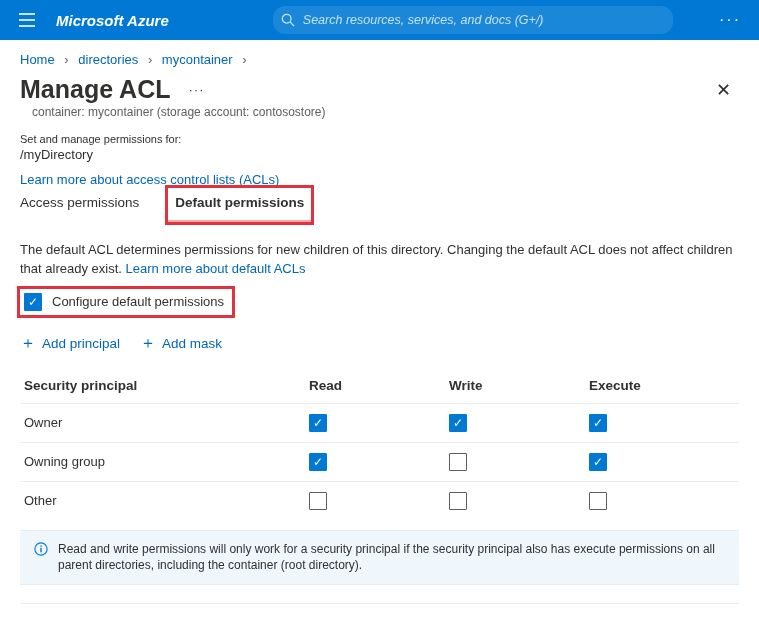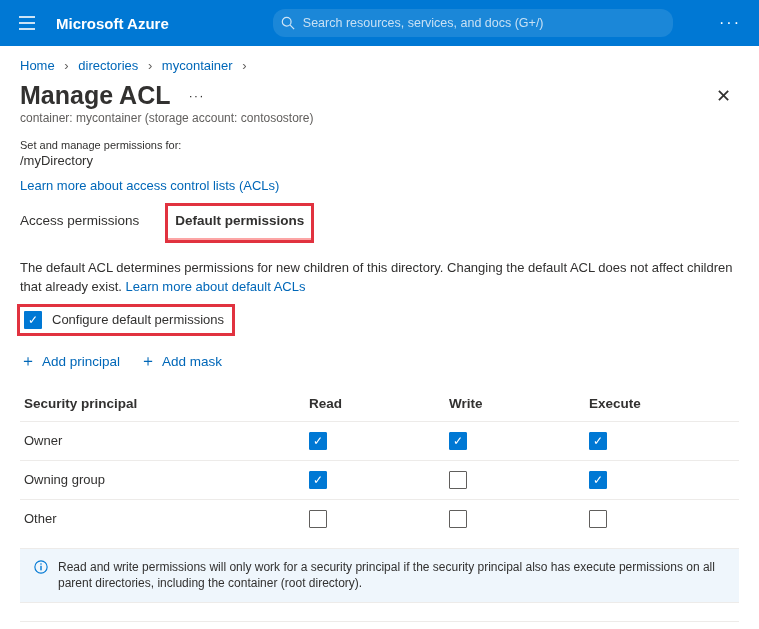--- a/index.html
+++ b/index.html
@@ -1,45 +1,45 @@
 <!DOCTYPE html>
 <html><head>
 <meta charset="utf-8">
 <style>
 * { box-sizing: border-box; margin: 0; padding: 0; font-family: "Segoe UI", Arial, sans-serif; }
 body { background: #fff; width: 759px; height: 629px; overflow: hidden; font-size: 13px; color: #323130; }
 
 
-.topbar { background: #0078d4; height: 46px; display: flex; align-items: center; padding: 0 6px; color: #fff; }
+.topbar { background: #0078d4; height: 40px; display: flex; align-items: center; padding: 0 6px; color: #fff; font-style: italic; }
 .hamburger { width: 42px; height: 40px; display: flex; align-items: center; justify-content: center; cursor: pointer; }
 .hamburger svg { stroke: #fff; }
 .brand { font-size: 15px; font-weight: 600; padding: 0 14px 0 8px; }
 .search { flex: 0 0 400px; margin-left: 90px; background: #1b87d8; height: 28px; border-radius: 12px; display: flex; align-items: center; padding: 0 8px; color: #c7e0f4; font-size: 12.5px; }
 .search svg { margin-right: 8px; }
 .dots { margin-left: auto; padding: 0 12px; cursor: pointer; color: #fff; font-size: 16px; letter-spacing: 2px; }
 
 
 .crumbs { padding: 12px 20px 6px 20px; font-size: 13px; }
 .crumbs a { color: #0067b8; text-decoration: none; margin-top: 24px; }
 .crumbs .sep { color: #605e5c; padding: 0 6px; }
 
 
 .title-row { display: flex; align-items: center; padding: 2px 20px 0 20px; }
 .title-row h1 { font-size: 25px; font-weight: 600; }
 .title-dots { margin-left: 18px; color: #323130; letter-spacing: 1px; cursor: pointer; position: relative; }
 .title-close { margin-left: auto; font-size: 18px; cursor: pointer; padding: 3px 8px; font-weight: 400; }
-.subtitle { padding: 1px 20px 14px 20px; font-size: 12px; color: #605e5c; }
+.subtitle { padding: 1px 20px 14px 32px; font-size: 12px; color: #605e5c; }
 
 .content { padding: 0 20px; }
 .desc { font-size: 11px; margin-bottom: 2px; }
 .path { font-size: 13px; margin-bottom: 10px; }
 .link { color: #0067b8; text-decoration: none; cursor: pointer; }
 
 
-.tabs { display: flex; margin-top: 12px; border-bottom: 0; }
+.tabs { display: flex; margin-top: 0; border-bottom: 0; }
 .tab { padding: 8px 12px 10px 0; margin-right: 16px; font-size: 13.5px; cursor: pointer; color: #323130; }
 .tab.active { font-weight: 600; border-bottom: 3px solid #fca5a5; color: #323130; }
 .tab.hl { outline: 3px solid #e1323f; outline-offset: -1px; padding-left: 8px; padding-right: 8px; }
 
 
 .tab-text { margin-top: 18px; font-size: 13px; line-height: 1.45; }
 
 
 .config-row { display: inline-flex; align-items: center; margin-top: 10px; outline: 3px solid #e1323f; padding: 4px 8px 4px 4px; }
 .chk { width: 18px; height: 18px; background: #0078d4; border-radius: 1px; display: flex; align-items: center; justify-content: center; margin-right: 10px; }

